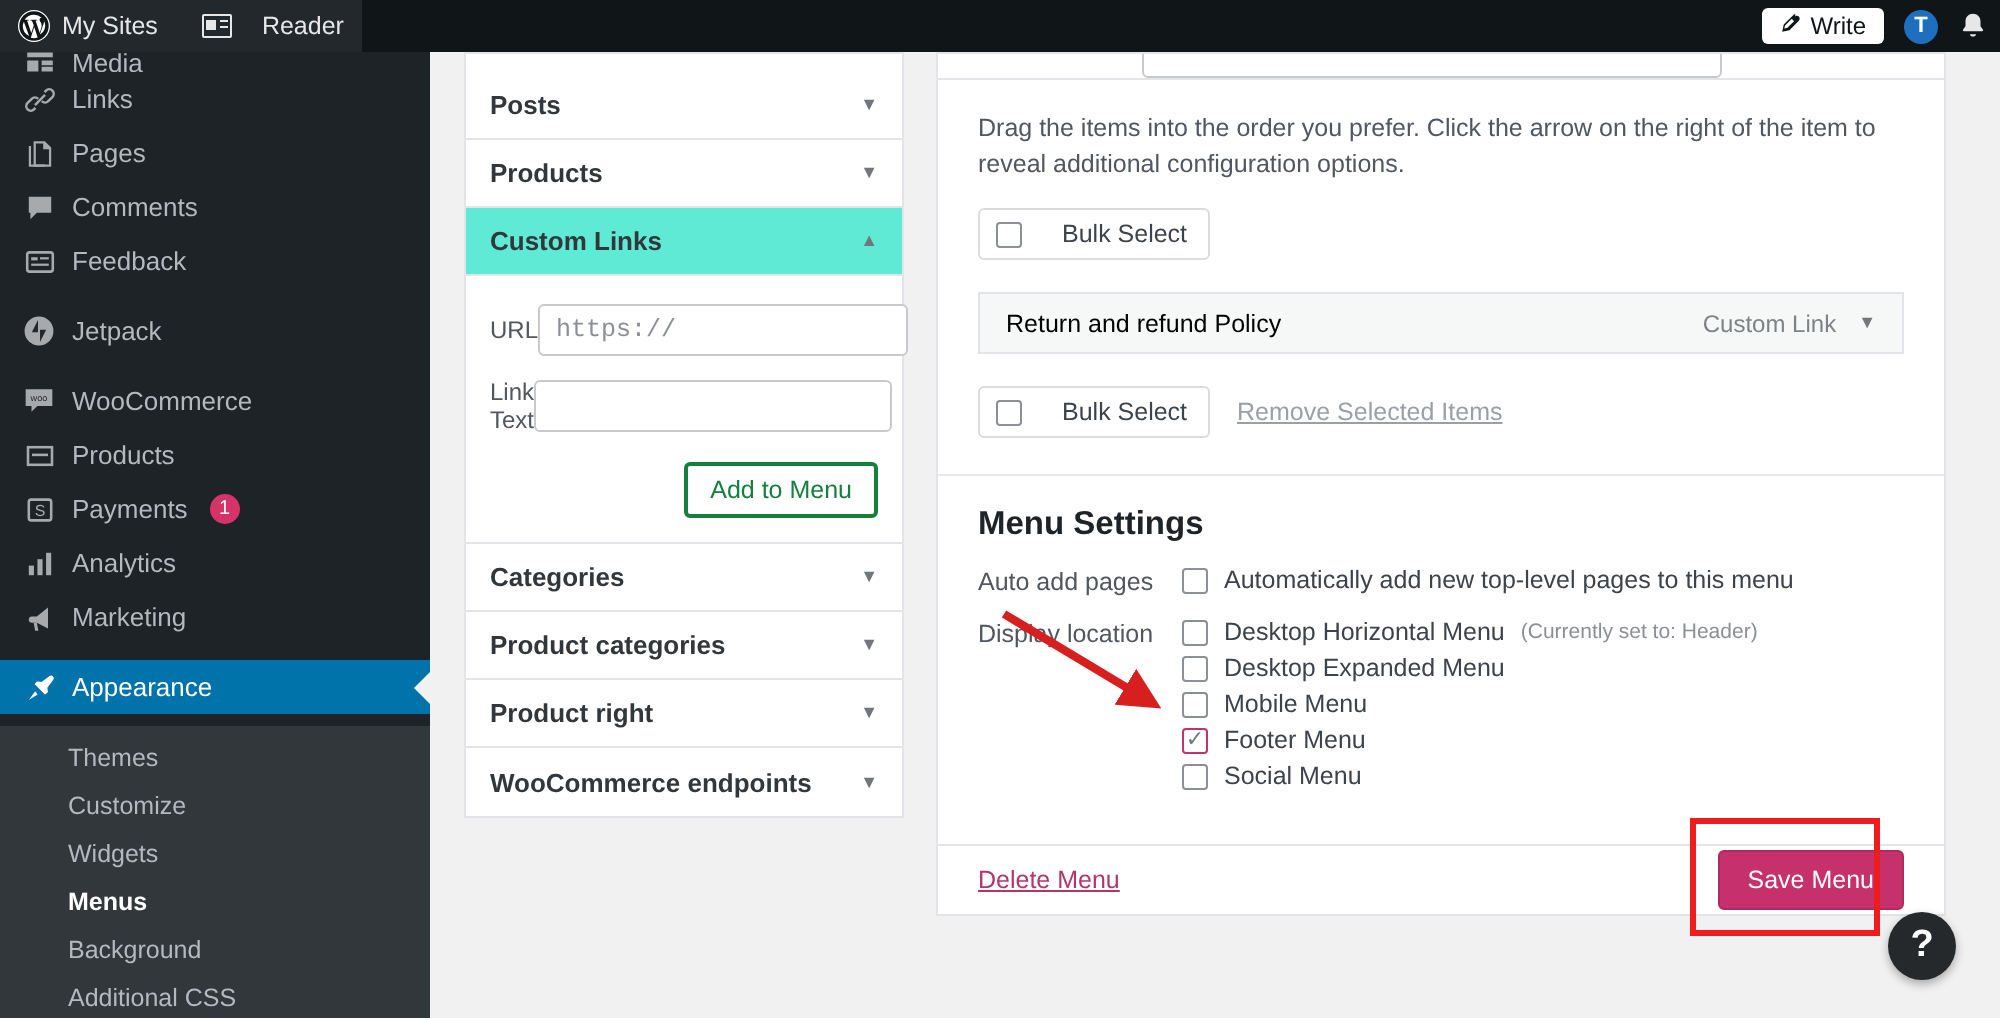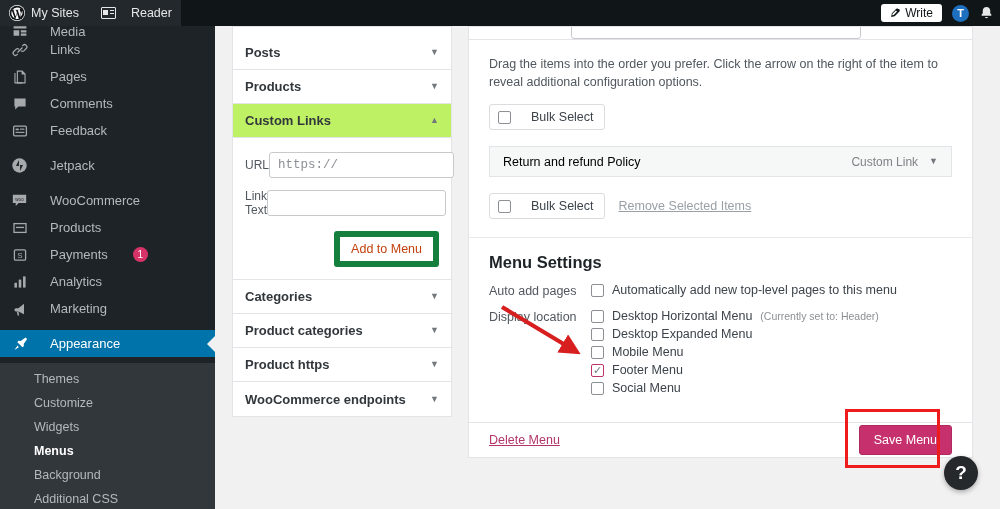--- a/index.html
+++ b/index.html
@@ -34,21 +34,21 @@
   .avatar { width: 17px; height: 17px; border-radius: 50%; background: #1e6fbd; color: #fff;
     font-size: 11px; display:flex; align-items:center; justify-content:center; font-weight: 600; }
   .bell { color: #e6e7e8; font-size: 14px; line-height: 1; }
 
   
   .sidebar {
     position: absolute; left:0; top:26px; width: 215px; height: 483px;
     background: #23282d; color: #b4b9be; font-size: 13px; overflow: hidden;
   }
   .menu-top { background:#1d2327; padding-bottom: 6px; }
-  .menu-item { display:flex; align-items:center; gap: 21px; padding: 7px 16px 7px 10px;
+  .menu-item { display:flex; align-items:center; gap: 7px; padding: 7px 16px 7px 10px;
     color: #b4b9be; height: 27px; position: relative; }
   .menu-item .mlabel { white-space: nowrap; }
   .menu-item.cut { height: 10px; overflow: hidden; padding-top: 0; padding-bottom:0; }
   .ico { width: 19px; height: 18px; display:flex; align-items:center; justify-content:center;
     font-size: 14px; color: #a7aaad; flex: 0 0 19px; }
   .ico svg { display:block; }
   .grp-sep { height: 8px; }
   .menu-item.active { background: #0073aa; color: #fff; }
   .menu-item.active .ico { color:#fff; }
   .menu-item.active:after {
@@ -64,31 +64,31 @@
   
   .content { position:absolute; left: 215px; top: 26px; width: 785px; height: 483px; background:#f1f1f1; }
 
   
   .col-left { position:absolute; left: 17px; top: 0; width: 220px; }
   .acc { background:#fff; border: 1px solid #e2e4e7; border-top: none; }
   .acc-top-stub { height: 10px; background:#fff; border:1px solid #e2e4e7; border-bottom:none; }
   .acc-hd { display:flex; align-items:center; justify-content:space-between;
     height: 34px; padding: 0 12px; font-size: 13px; color: #32373c; font-weight: 600;
     border-bottom: 1px solid #e2e4e7; background: #fff; text-align: right; }
-  .acc-hd.open { background: #bef264; }
+  .acc-hd.open { background: #5eead4; }
   .caret { color: #72777c; font-size: 9px; line-height: 1; }
   .acc-body { padding: 14px 12px 12px 12px; border-bottom: 1px solid #e2e4e7; background:#fff; }
   .field-row { display:flex; align-items:center; margin-bottom: 11px; }
   .field-lbl { width: 55px; font-size: 12px; color: #50575e; }
   .field-inp { flex: 1; height: 26px; border: 1px solid #c7c9cc; border-radius: 3px;
     padding: 0 8px; font-size: 12.5px; color:#8c8f94; background:#fff;
     font-family: "Liberation Mono", monospace; }
   .field-inp.plain { font-family:"Liberation Sans", sans-serif; }
   .btn-row { display:flex; justify-content:flex-end; margin-top: 14px; }
-  .btn-outline { border: 6px solid #15803d; color: #c2410c; background: #fff;
+  .btn-outline { border: 2px solid #15803d; color: #15803d; background: #fff;
     font-size: 12.5px; padding: 5px 11px; border-radius: 3px; }
 
   
   .col-main { position:absolute; left: 253px; top: 0; width: 505px; }
   .panel { background:#fff; border: 1px solid #e2e4e7; }
   .stub-inp-wrap { height: 13px; overflow: hidden; position: relative; background:#fff;
     border:1px solid #e2e4e7; border-bottom: none; }
   .stub-inp { position:absolute; left: 102px; top: -14px; width: 290px; height: 26px;
     border: 1px solid #c7c9cc; border-radius: 3px; background:#fff; }
   .panel-inner { padding: 15px 20px 0 20px; }
@@ -351,21 +351,21 @@
           <span>Categories</span>
           <span class="caret">▼</span>
         </div>
 
         <div class="acc-hd">
           <span>Product categories</span>
           <span class="caret">▼</span>
         </div>
 
         <div class="acc-hd">
-          <span>Product https</span>
+          <span>Product right</span>
           <span class="caret">▼</span>
         </div>
 
         <div class="acc-hd" style="border-bottom:none;">
           <span>WooCommerce endpoints</span>
           <span class="caret">▼</span>
         </div>
       </div>
     </div>
 

